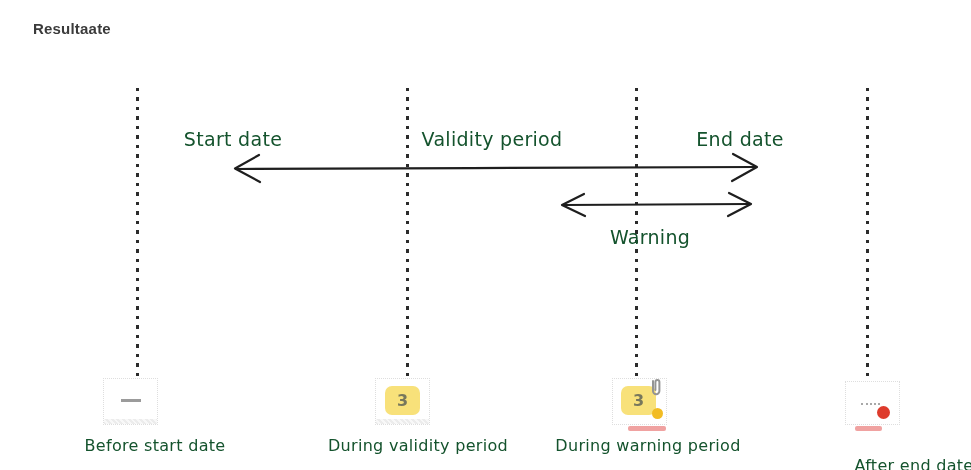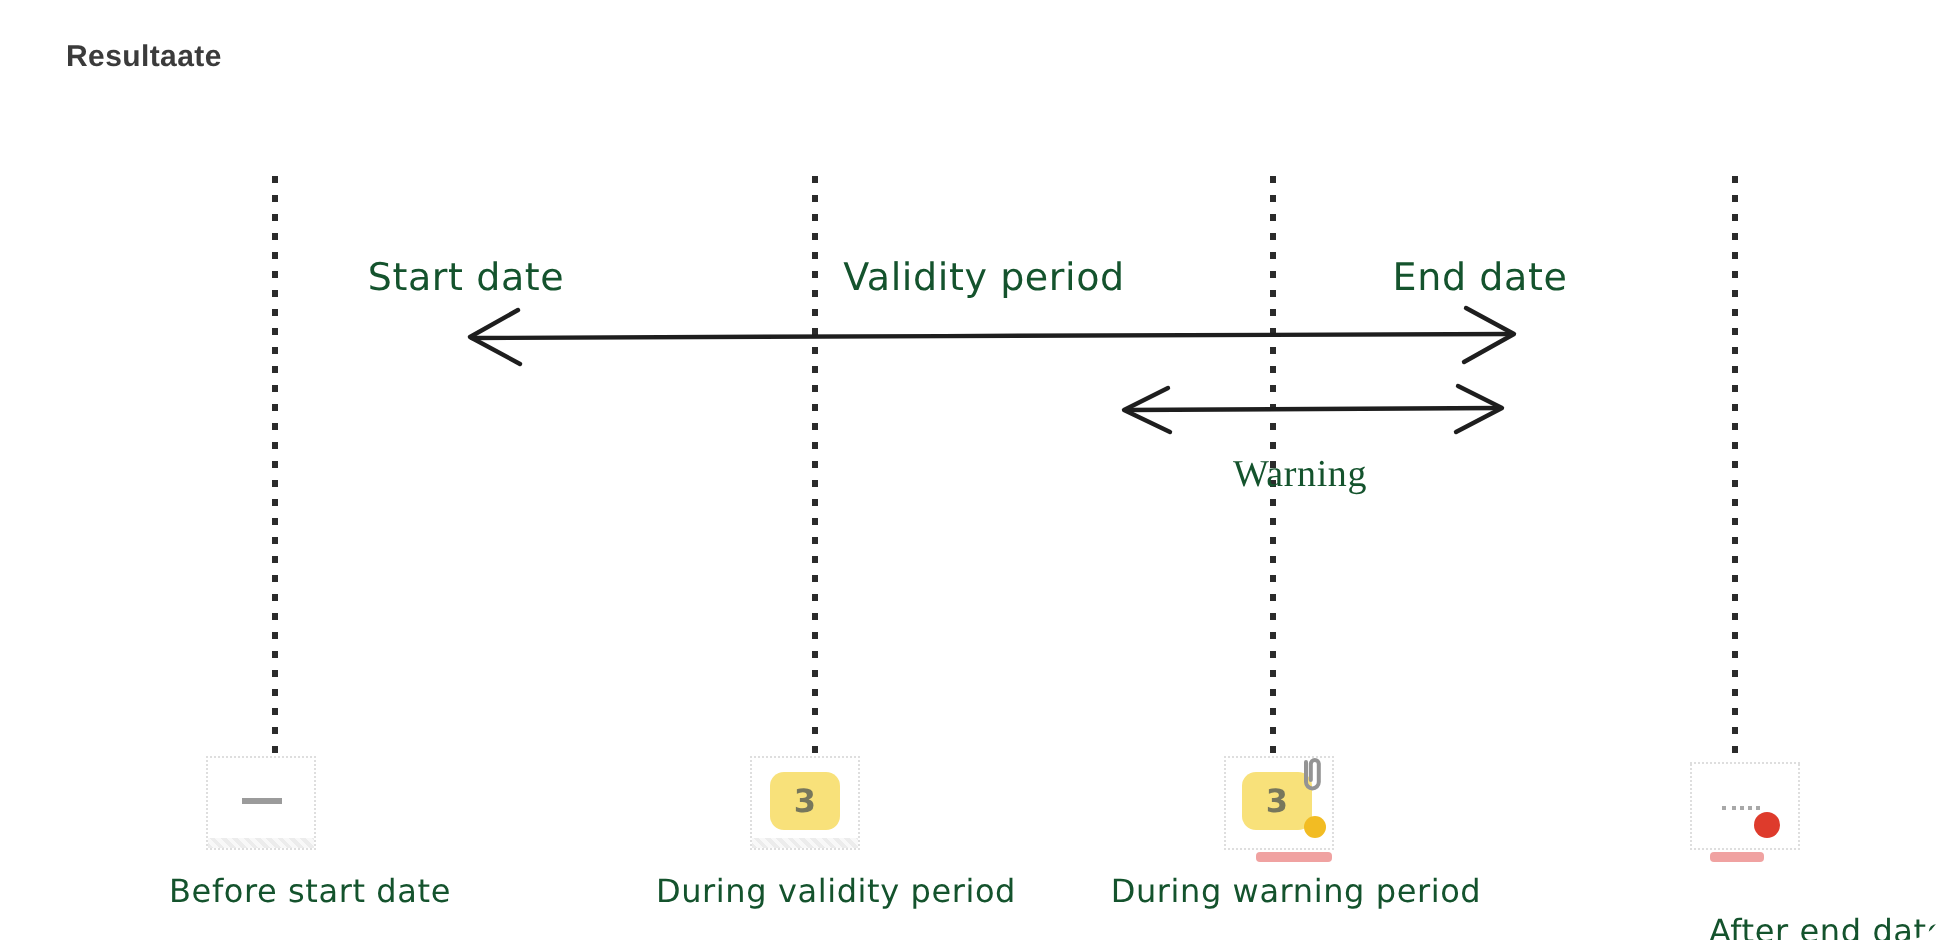--- a/index.html
+++ b/index.html
@@ -1,17 +1,17 @@
 <!DOCTYPE html>
 <html><head>
 <meta charset="utf-8">
 <style>
   html,body{margin:0;padding:0;background:#ffffff;}
   .stage{position:relative;width:971px;height:470px;background:#ffffff;overflow:hidden;
-         font-family:"Liberation Sans",sans-serif;border-radius:18px;}
+         font-family:"Liberation Sans",sans-serif;}
   .page-title{position:absolute;left:33px;top:20px;font-size:15px;font-weight:700;
               color:#3b3b3b;letter-spacing:.2px;}
   
   .vline{position:absolute;top:88px;height:338px;width:3px;
          background:repeating-linear-gradient(to bottom,#2b2b2b 0 3.5px,transparent 3.5px 9.5px);}
   .v1{left:136px}.v2{left:406px}.v3{left:635px}.v4{left:866px}
   
   .hand{position:absolute;color:#14532d;font-family:"DejaVu Sans",sans-serif;
         font-size:19px;text-align:center;letter-spacing:.3px;}
   .warning-label{line-height:23px;}
@@ -51,21 +51,21 @@
     <path d="M733 154 L757 167 L732 181"></path>
 
     <path d="M563 205 C 630 204.3, 690 204.7, 750 204"></path>
     <path d="M584 194 L562 205 L585 216"></path>
     <path d="M729 193 L751 204 L728 216"></path>
   </svg>
 
   <div class="hand" style="left:158px;top:128px;width:150px;">Start date</div>
   <div class="hand" style="left:407px;top:128px;width:170px;">Validity period</div>
   <div class="hand" style="left:665px;top:128px;width:150px;">End date</div>
-  <div class="hand warning-label" style="left:590px;top:226px;width:120px;font-family:Liberation Serif, serif;">
+  <div class="hand warning-label" style="left:590px;top:226px;width:120px;">
     <div>Warning</div>
   </div>
 
   <div class="card" style="left:103px;top:378px;">
     <div class="dash" style="left:17px;top:20px;width:20px;height:2.5px;"></div>
     <div class="card-hatch"></div>
   </div>
 
   <div class="card" style="left:375px;top:378px;">
     <div class="badge" style="left:9px;top:7px;background:#f8e17a;color:#77775c;">3</div>

